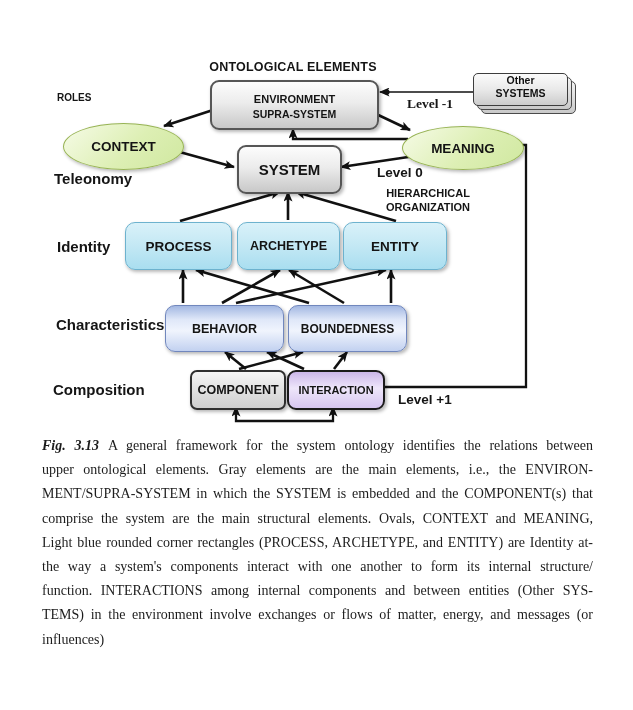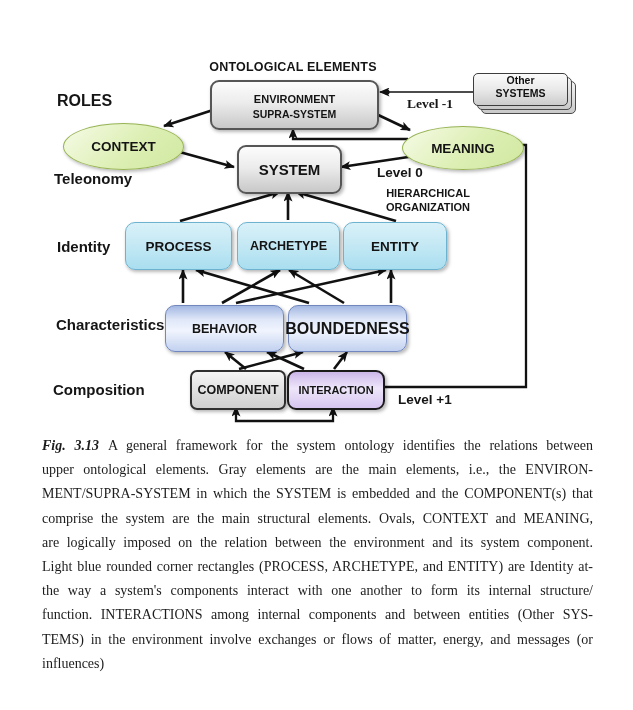--- a/index.html
+++ b/index.html
@@ -6,21 +6,21 @@
   .page{position:relative;width:633px;height:710px;background:#fff;overflow:hidden;
         font-family:"Liberation Sans",sans-serif;color:#111;}
 
   
   .diagram{position:absolute;left:0;top:0;width:633px;height:430px;}
   .connectors{position:absolute;left:0;top:0;}
 
   .lbl{position:absolute;font-weight:bold;color:#151515;white-space:nowrap;}
   .lbl.title{font-size:12.5px;letter-spacing:.2px;text-align:center;}
   .lbl.row{font-size:15px;}
-  .lbl.small{font-size:16px;}
+  .lbl.small{font-size:10px;}
   .lbl.level{font-size:13.5px;}
   .lbl.hier{font-size:11px;line-height:14px;text-align:center;white-space:normal;}
 
   .node{position:absolute;display:flex;flex-direction:column;align-items:center;justify-content:center;
         font-weight:bold;color:#141414;text-align:center;
         box-shadow:1.5px 2px 3.5px rgba(0,0,0,.28);}
   .gray{background:linear-gradient(180deg,var(--gray_top,#fcfcfc) 0%,#ececec 45%,var(--gray_bottom,#c8c8c8) 100%);
         border:2px solid var(--gray_border,#565656);border-radius:9px;}
   .oval{background:linear-gradient(135deg,#f6fbe7 0%,var(--green_fill,#ddefb4) 55%,#d0e8a0 100%);
         border:1.6px solid var(--green_border,#97b354);border-radius:50%;font-size:13.5px;}
@@ -124,32 +124,31 @@
     <div class="node oval" style="left:63px;top:123px;width:119px;height:45px;">CONTEXT</div>
     <div class="node oval" style="left:402px;top:126px;width:120px;height:42px;">MEANING</div>
 
     <div class="node cyan" style="left:125px;top:222px;width:105px;height:46px;">PROCESS</div>
 
     <div class="node gray" style="left:237px;top:145px;width:101px;height:45px;font-size:15px;">SYSTEM</div>
     <div class="node cyan" style="left:237px;top:222px;width:101px;height:46px;font-size:12.5px;">ARCHETYPE</div>
     <div class="node cyan" style="left:343px;top:222px;width:102px;height:46px;">ENTITY</div>
 
     <div class="node peri" style="left:165px;top:305px;width:117px;height:45px;">BEHAVIOR</div>
-    <div class="node peri" style="left:288px;top:305px;width:117px;height:45px;font-size:16px;text-align:center;">BOUNDEDNESS</div>
+    <div class="node peri" style="left:288px;top:305px;width:117px;height:45px;font-size:12px;text-align:center;">BOUNDEDNESS</div>
 
     <div class="node comp" style="left:190px;top:370px;width:92px;height:36px;">COMPONENT</div>
     <div class="node lav" style="left:287px;top:370px;width:94px;height:36px;">INTERACTION</div>
   </div>
 
   <div class="caption">
     <div class="cap-line"><span class="figlab">Fig. 3.13</span><span>A general framework for the system ontology identifies the relations between</span></div>
     <div class="cap-line">upper ontological elements. Gray elements are the main elements, i.e., the ENVIRON-</div>
     <div class="cap-line">MENT/SUPRA-SYSTEM in which the SYSTEM is embedded and the COMPONENT(s) that</div>
     <div class="cap-line">comprise the system are the main structural elements. Ovals, CONTEXT and MEANING,</div>
-    <div class="cap-line">are logically imposed on the relation between the environment and its system component.</div>
     <div class="cap-line">Light blue rounded corner rectangles (PROCESS, ARCHETYPE, and ENTITY) are Identity at-</div>
     <div class="cap-line">the way a system's components interact with one another to form its internal structure/</div>
     <div class="cap-line">function. INTERACTIONS among internal components and between entities (Other SYS-</div>
     <div class="cap-line">TEMS) in the environment involve exchanges or flows of matter, energy, and messages (or</div>
     <div class="cap-line last">influences)</div>
   </div>
 
 </div>
 
 </body></html>

